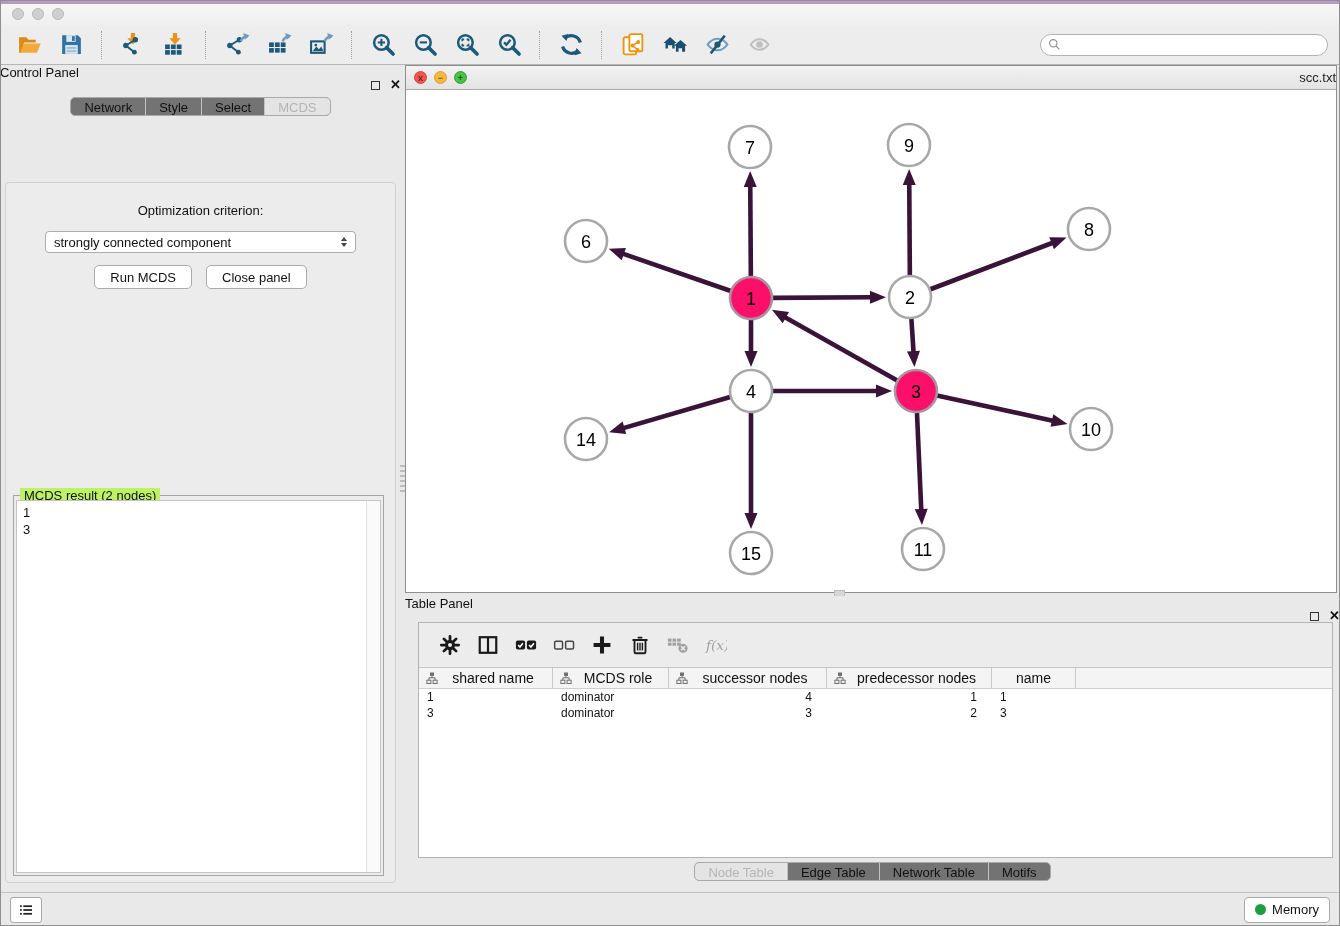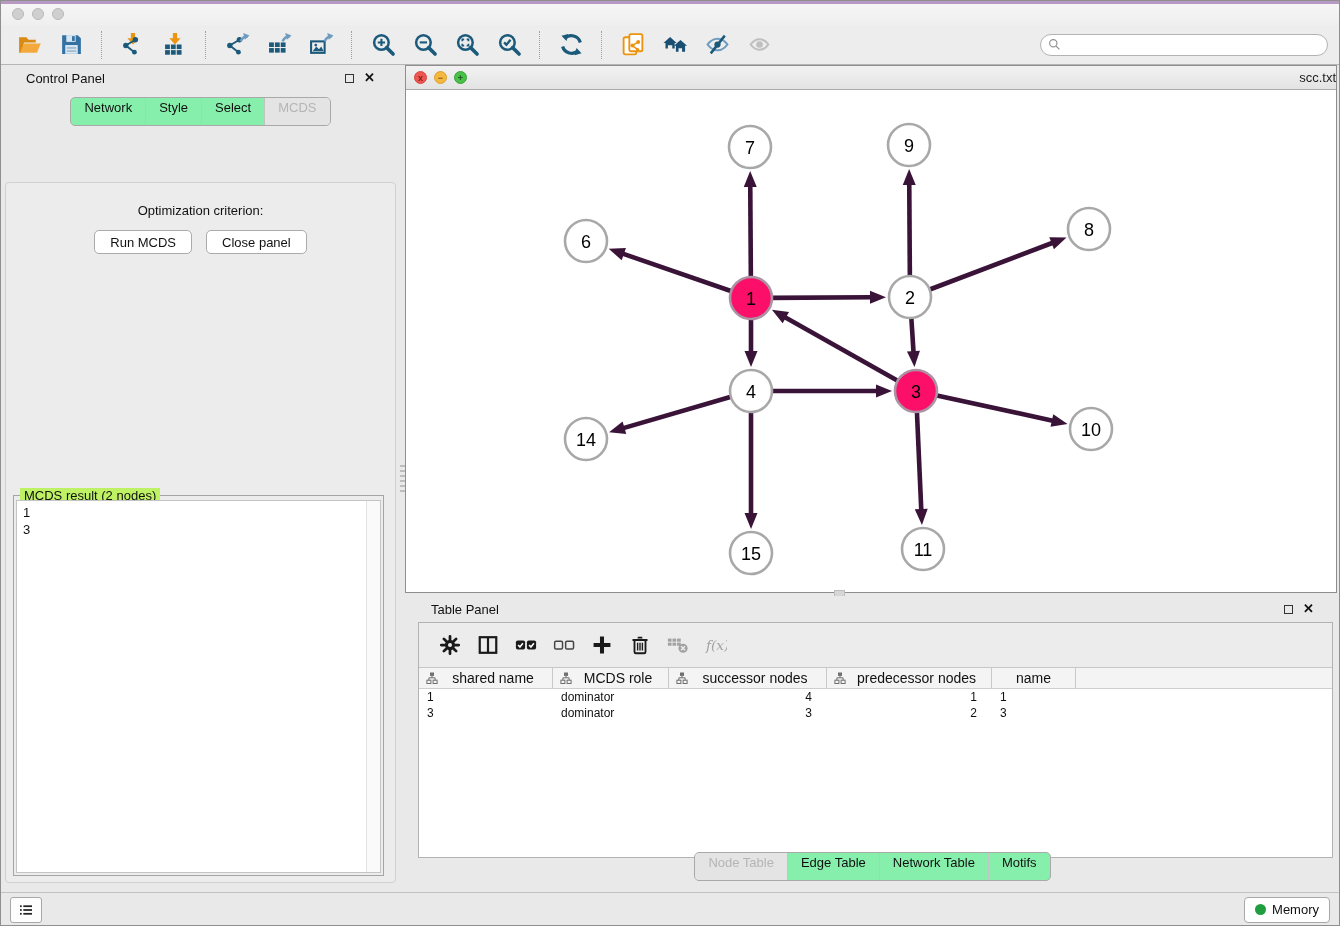--- a/index.html
+++ b/index.html
@@ -25,25 +25,25 @@
   .tb-btn.disabled{opacity:.55;}
   .search{margin-left:auto;margin-right:12px;width:288px;height:22px;background:#fff;
           border:1px solid #b3b3b3;border-radius:12px;display:flex;align-items:center;padding-left:7px;box-sizing:border-box;}
   .search svg{width:13px;height:13px;}
   .search input{border:none;outline:none;flex:1;height:16px;font-size:12px;background:transparent;margin-left:4px;}
 
   .icon svg{width:100%;height:100%;display:block;}
 
   
   .cpanel{position:absolute;left:0;top:65px;width:401px;height:826px;background:#e9e9e9;}
-  .panel-head{height:26px;display:flex;align-items:center;padding:0 26px;font-size:13px;}
+  .panel-head{height:26px;display:flex;align-items:flex-start;padding:0 0;font-size:13px;flex-direction:column;}
   .panel-head .ph-icons{margin-left:auto;display:flex;align-items:center;gap:10px;}
   .float-ic{width:9px;height:9px;border:1.5px solid #333;display:inline-block;box-sizing:border-box;}
   .close-ic{font-size:13px;font-weight:bold;color:#111;line-height:10px;}
-  .seg{display:inline-flex;border:1px solid #a9a9a9;border-radius:5px;background:#86efac;overflow:hidden;height:29px;box-sizing:border-box;}
+  .seg{display:inline-flex;border:1px solid #a9a9a9;border-radius:5px;background:#737373;overflow:hidden;height:19px;box-sizing:border-box;}
   .seg .tab{padding:2px 13px 0;font-size:13px;border-left:1px solid #c3c3c3;white-space:nowrap;}
   .seg .tab:first-child{border-left:none;}
   .seg .tab.active{background:#e4e4e4;color:#b5b5b5;}
   .cp-tabs-row{display:flex;justify-content:center;margin-top:6px;position:relative;z-index:2;}
   .cp-content{position:absolute;left:5px;right:5px;top:117px;bottom:8px;background:#ececec;
               border:1px solid #d0d0d0;border-radius:4px;}
   .opt-label{text-align:center;margin-top:20px;font-size:13px;}
   .dropdown{margin:13px auto 0;width:311px;height:22px;background:#fff;border:1px solid #adadad;border-radius:4px;
             display:flex;align-items:center;padding:0 8px;box-sizing:border-box;font-size:13px;}
   .dd-arrows{margin-left:auto;display:flex;flex-direction:column;gap:2px;align-items:center;}
@@ -323,20 +323,27 @@
   <div class="cp-tabs-row">
     <div class="seg" id="cp-tabs">
         <div class="tab">Network</div>
         <div class="tab">Style</div>
         <div class="tab">Select</div>
         <div class="tab active">MCDS</div>
       </div>
   </div>
   <div class="cp-content">
     <div class="opt-label">Optimization criterion:</div>
+    <div class="dropdown">
+      <span>strongly connected component</span>
+      <span class="dd-arrows">
+          <i class="up"></i>
+          <i class="down"></i>
+        </span>
+    </div>
     <div class="btn-row">
       <div class="btn">Run MCDS</div>
       <div class="btn">Close panel</div>
     </div>
     <div class="result-group">
       <div class="result-legend">MCDS result (2 nodes)</div>
       <div class="result-area">
         <pre id="result-lines">1
 3</pre>
         <div class="result-scroll"></div>

